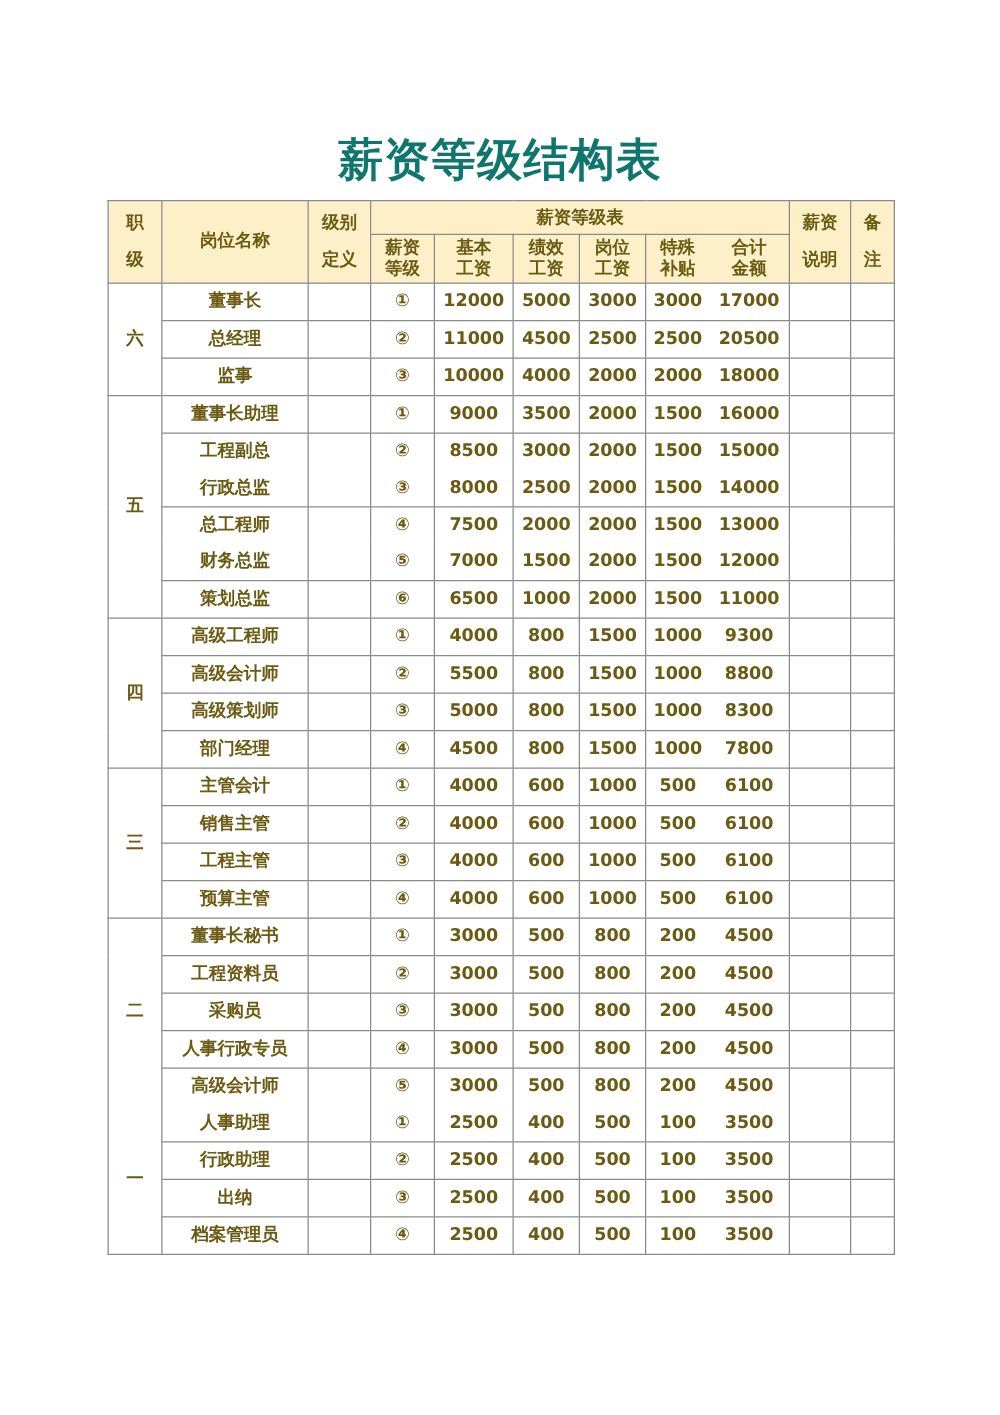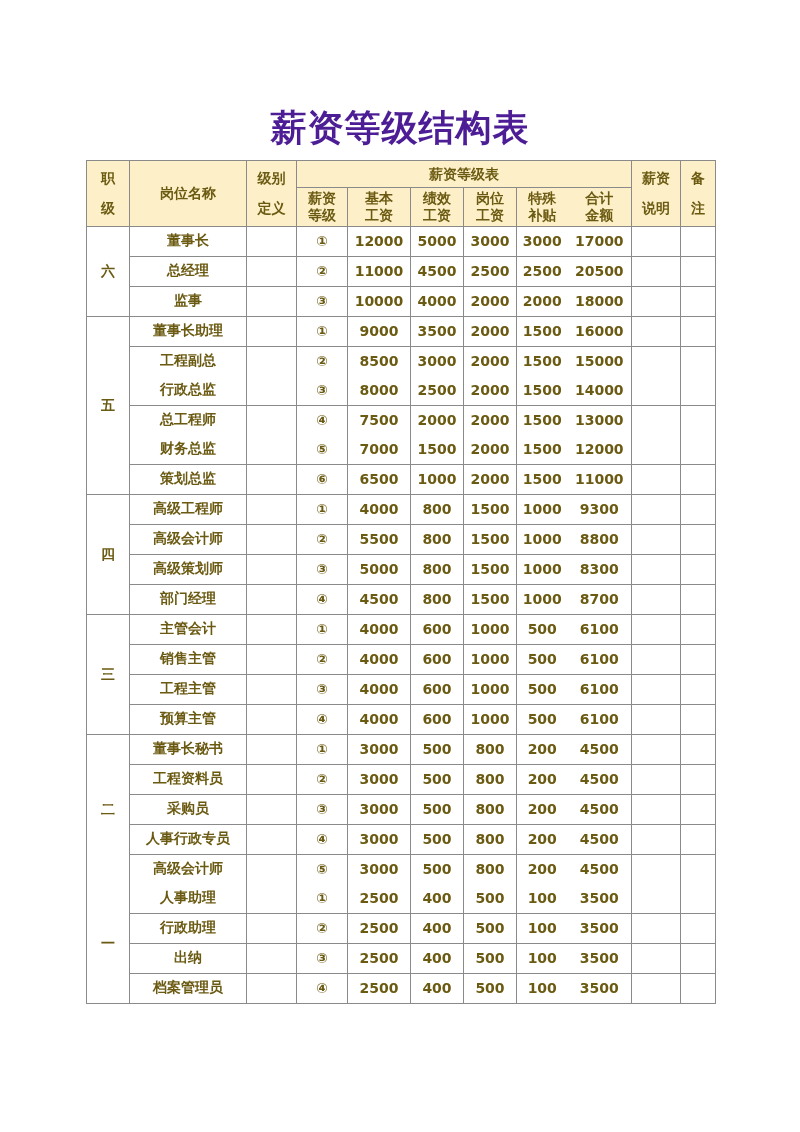--- a/index.html
+++ b/index.html
@@ -1,29 +1,29 @@
 <!DOCTYPE html>
 <html><head>
   <meta charset="utf-8">
   <style>
     html, body { margin: 0; padding: 0; background: #ffffff; }
     body { width: 800px; height: 1132px; position: relative; overflow: hidden;
            font-family: "DejaVu Sans", "Liberation Sans", sans-serif; color: #6b5a12; }
     .title { position: absolute; left: 0; top: 104px; width: 800px; text-align: center;
-             font-size: 36px; font-weight: bold; color: #4c1d95; letter-spacing: 1px; }
+             font-size: 36px; font-weight: bold; color: #0f766e; letter-spacing: 1px; }
     table.grid { position: absolute; left: 86px; top: 160px; border-collapse: collapse;
                  table-layout: fixed; width: 629px; }
     table.grid td { border: 1px solid #8a8a8a; text-align: center; vertical-align: middle;
                     padding: 0; font-weight: bold; font-size: 14px; color: #6b5a12; height: 29px;
                     line-height: 15px; }
     table.grid thead td { background: #fdf0c8; font-size: 14px; }
     thead tr.h1 td { height: 26px; }
     thead tr.h2 td { height: 38px; line-height: 17px; }
     td.grade { font-size: 15px; }
-    td.name { font-size: 14px; font-family: Liberation Mono, monospace; }
+    td.name { font-size: 14px; }
     td.num { font-size: 14px; }
     
     td.no-bottom { border-bottom: none !important; }
     td.no-top { border-top: none !important; }
     td.no-right { border-right: none !important; margin-top: 32px; }
     td.no-left { border-left: none !important; }
     td.big { font-size: 16px; }
   </style>
 </head>
 <body>
@@ -223,21 +223,21 @@
         <td></td>
       </tr>
       <tr>
         <td class="name">部门经理</td>
         <td></td>
         <td class="num">④</td>
         <td class="num">4500</td>
         <td class="num">800</td>
         <td class="num">1500</td>
         <td class="num no-right">1000</td>
-        <td class="num no-left">8700</td>
+        <td class="num no-left">7800</td>
         <td></td>
         <td></td>
       </tr>
       <tr>
         <td class="grade" rowspan="4">三</td>
         <td class="name">主管会计</td>
         <td></td>
         <td class="num">①</td>
         <td class="num">4000</td>
         <td class="num">600</td>

